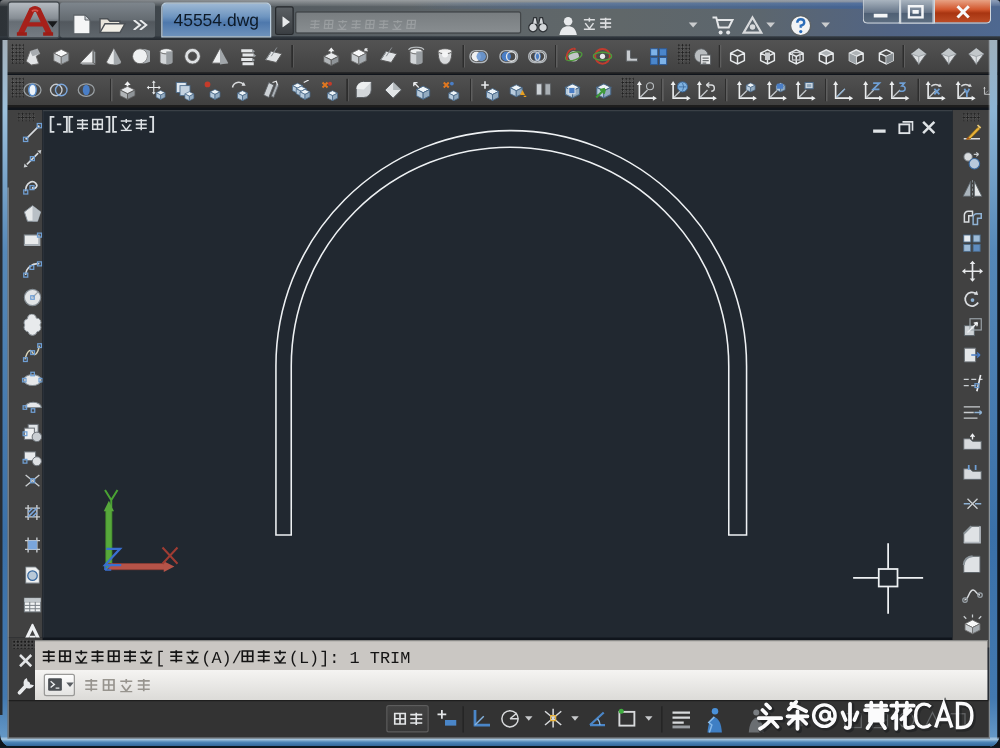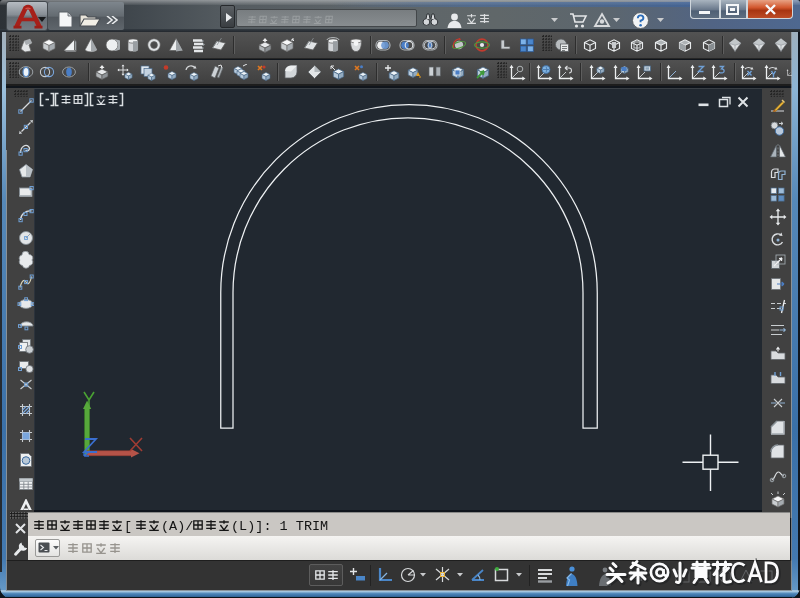--- a/index.html
+++ b/index.html
@@ -371,20 +371,21 @@
   <path d="M12 1 l4 4 h-4 z" fill="#c9ced2" stroke="#5a6066" stroke-width=".8"></path>
  </svg>
 
  <svg class="abs" style="left:79px;top:12px" width="22" height="16" viewBox="0 0 22 16">
   <path d="M1 14 L1 3 h6 l2 2 h8 v3" fill="#e8e4da" stroke="#4c5156" stroke-width="1.2"></path>
   <path d="M1 14 L5 7 h16 l-4 7 z" fill="#f2efe6" stroke="#4c5156" stroke-width="1.2"></path>
  </svg>
  <svg class="abs" style="left:106px;top:16px" width="13" height="8" viewBox="0 0 13 8">
       <path d="M1 0 l5 4 -5 4 M6 0 l5 4 -5 4" fill="none" stroke="#e8eaec" stroke-width="1.6"></path>
     </svg>
+ <div id="tab">45554.dwg</div>
  <div id="playbtn">
       <svg class="abs" style="left:4px;top:7px" width="7" height="9" viewBox="0 0 7 9">
         <path d="M1 0 l6 4.5 -6 4.5 z" fill="#e8eaec"></path>
       </svg>
     </div>
  <div id="search">
   <svg class="abs" style="left:7px;top:4px" width="100" height="11" viewBox="0 0 100 11">
    <g color="#aaaeb0" opacity=".6" transform="skewX(-6)">
     <use href="#hz" x="4" y="1" width="9" height="9"></use>
           <use href="#hz2" x="15" y="1" width="9" height="9"></use>

